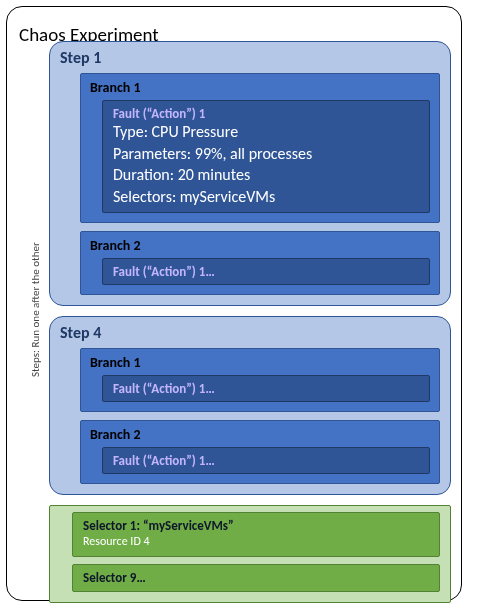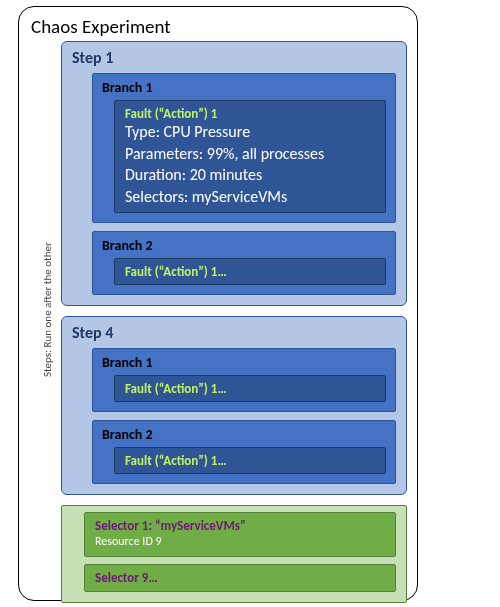--- a/index.html
+++ b/index.html
@@ -5,26 +5,26 @@
   * { box-sizing: border-box; margin: 0; padding: 0; }
   body {
     font-family: "Calibri", "Segoe UI", Arial, sans-serif;
     background: #fff;
     width: 500px;
     height: 607px;
     overflow: hidden;
   }
   .frame {
     position: relative;
-    width: 400px;
+    width: 456px;
     height: 595px;
-    margin: 6px 18px;
+    margin: 6px 6px;
     border: 1.5px solid #000;
     border-radius: 16px;
-    padding: 8px 10px 10px 10px;
+    padding: 16px 10px 10px 10px;
   }
   .title {
     font-size: 19px;
     font-weight: 400;
     color: #000;
     margin: 0 0 6px 2px;
   }
   .content-col {
     position: absolute;
     left: 42px;
@@ -39,21 +39,21 @@
     font-size: 11px;
     color: #444;
     white-space: nowrap;
   }
   .steps-label { left: 22px; top: 370px; }
   .branches-label { left: 58px; top: 268px; }
 
   .step {
     background: #B4C7E7;
     border: 1.5px solid #2F5597;
-    border-radius: 6px;
+    border-radius: 14px;
     padding: 6px 10px 10px 10px;
     margin-bottom: 10px;
   }
   .step-title {
     font-size: 16px;
     font-weight: 700;
     color: #1F3864;
     margin-bottom: 6px;
   }
   .branches {
@@ -76,21 +76,21 @@
   .fault {
     background: #2F5597;
     border: 1.5px solid #203864;
     border-radius: 2px;
     padding: 5px 10px;
     margin-left: 12px;
   }
   .fault-title {
     font-size: 13px;
     font-weight: 700;
-    color: #bef264;
+    color: #c4b5fd;
   }
   .fault-line {
     font-size: 16px;
     color: #fff;
     line-height: 1.35;
   }
 
   .selectors {
     background: #C5E0B4;
     border: 1.5px solid #548235;
@@ -108,21 +108,21 @@
     border: 1.5px solid #548235;
     border-radius: 2px;
     padding: 5px 10px 6px 10px;
     margin-left: 12px;
     margin-bottom: 7px;
   }
   .selector:last-child { margin-bottom: 0; }
   .selector-title {
     font-size: 13px;
     font-weight: 700;
-    color: #701a75;
+    color: #0f172a;
   }
   .selector-line {
     font-size: 12px;
     color: #fff;
     line-height: 1.35;
   }
 </style>
 </head>
 <body>
 
@@ -177,21 +177,21 @@
           </div>
         </div>
 
       </div>
     </div>
 
     <div class="selectors">
 
       <div class="selector">
         <div class="selector-title">Selector 1: “myServiceVMs”</div>
-        <div class="selector-line">Resource ID 9</div>
+        <div class="selector-line">Resource ID 4</div>
       </div>
 
       <div class="selector">
         <div class="selector-title">Selector 9…</div>
       </div>
     </div>
 
   </div>
 </div>
 

